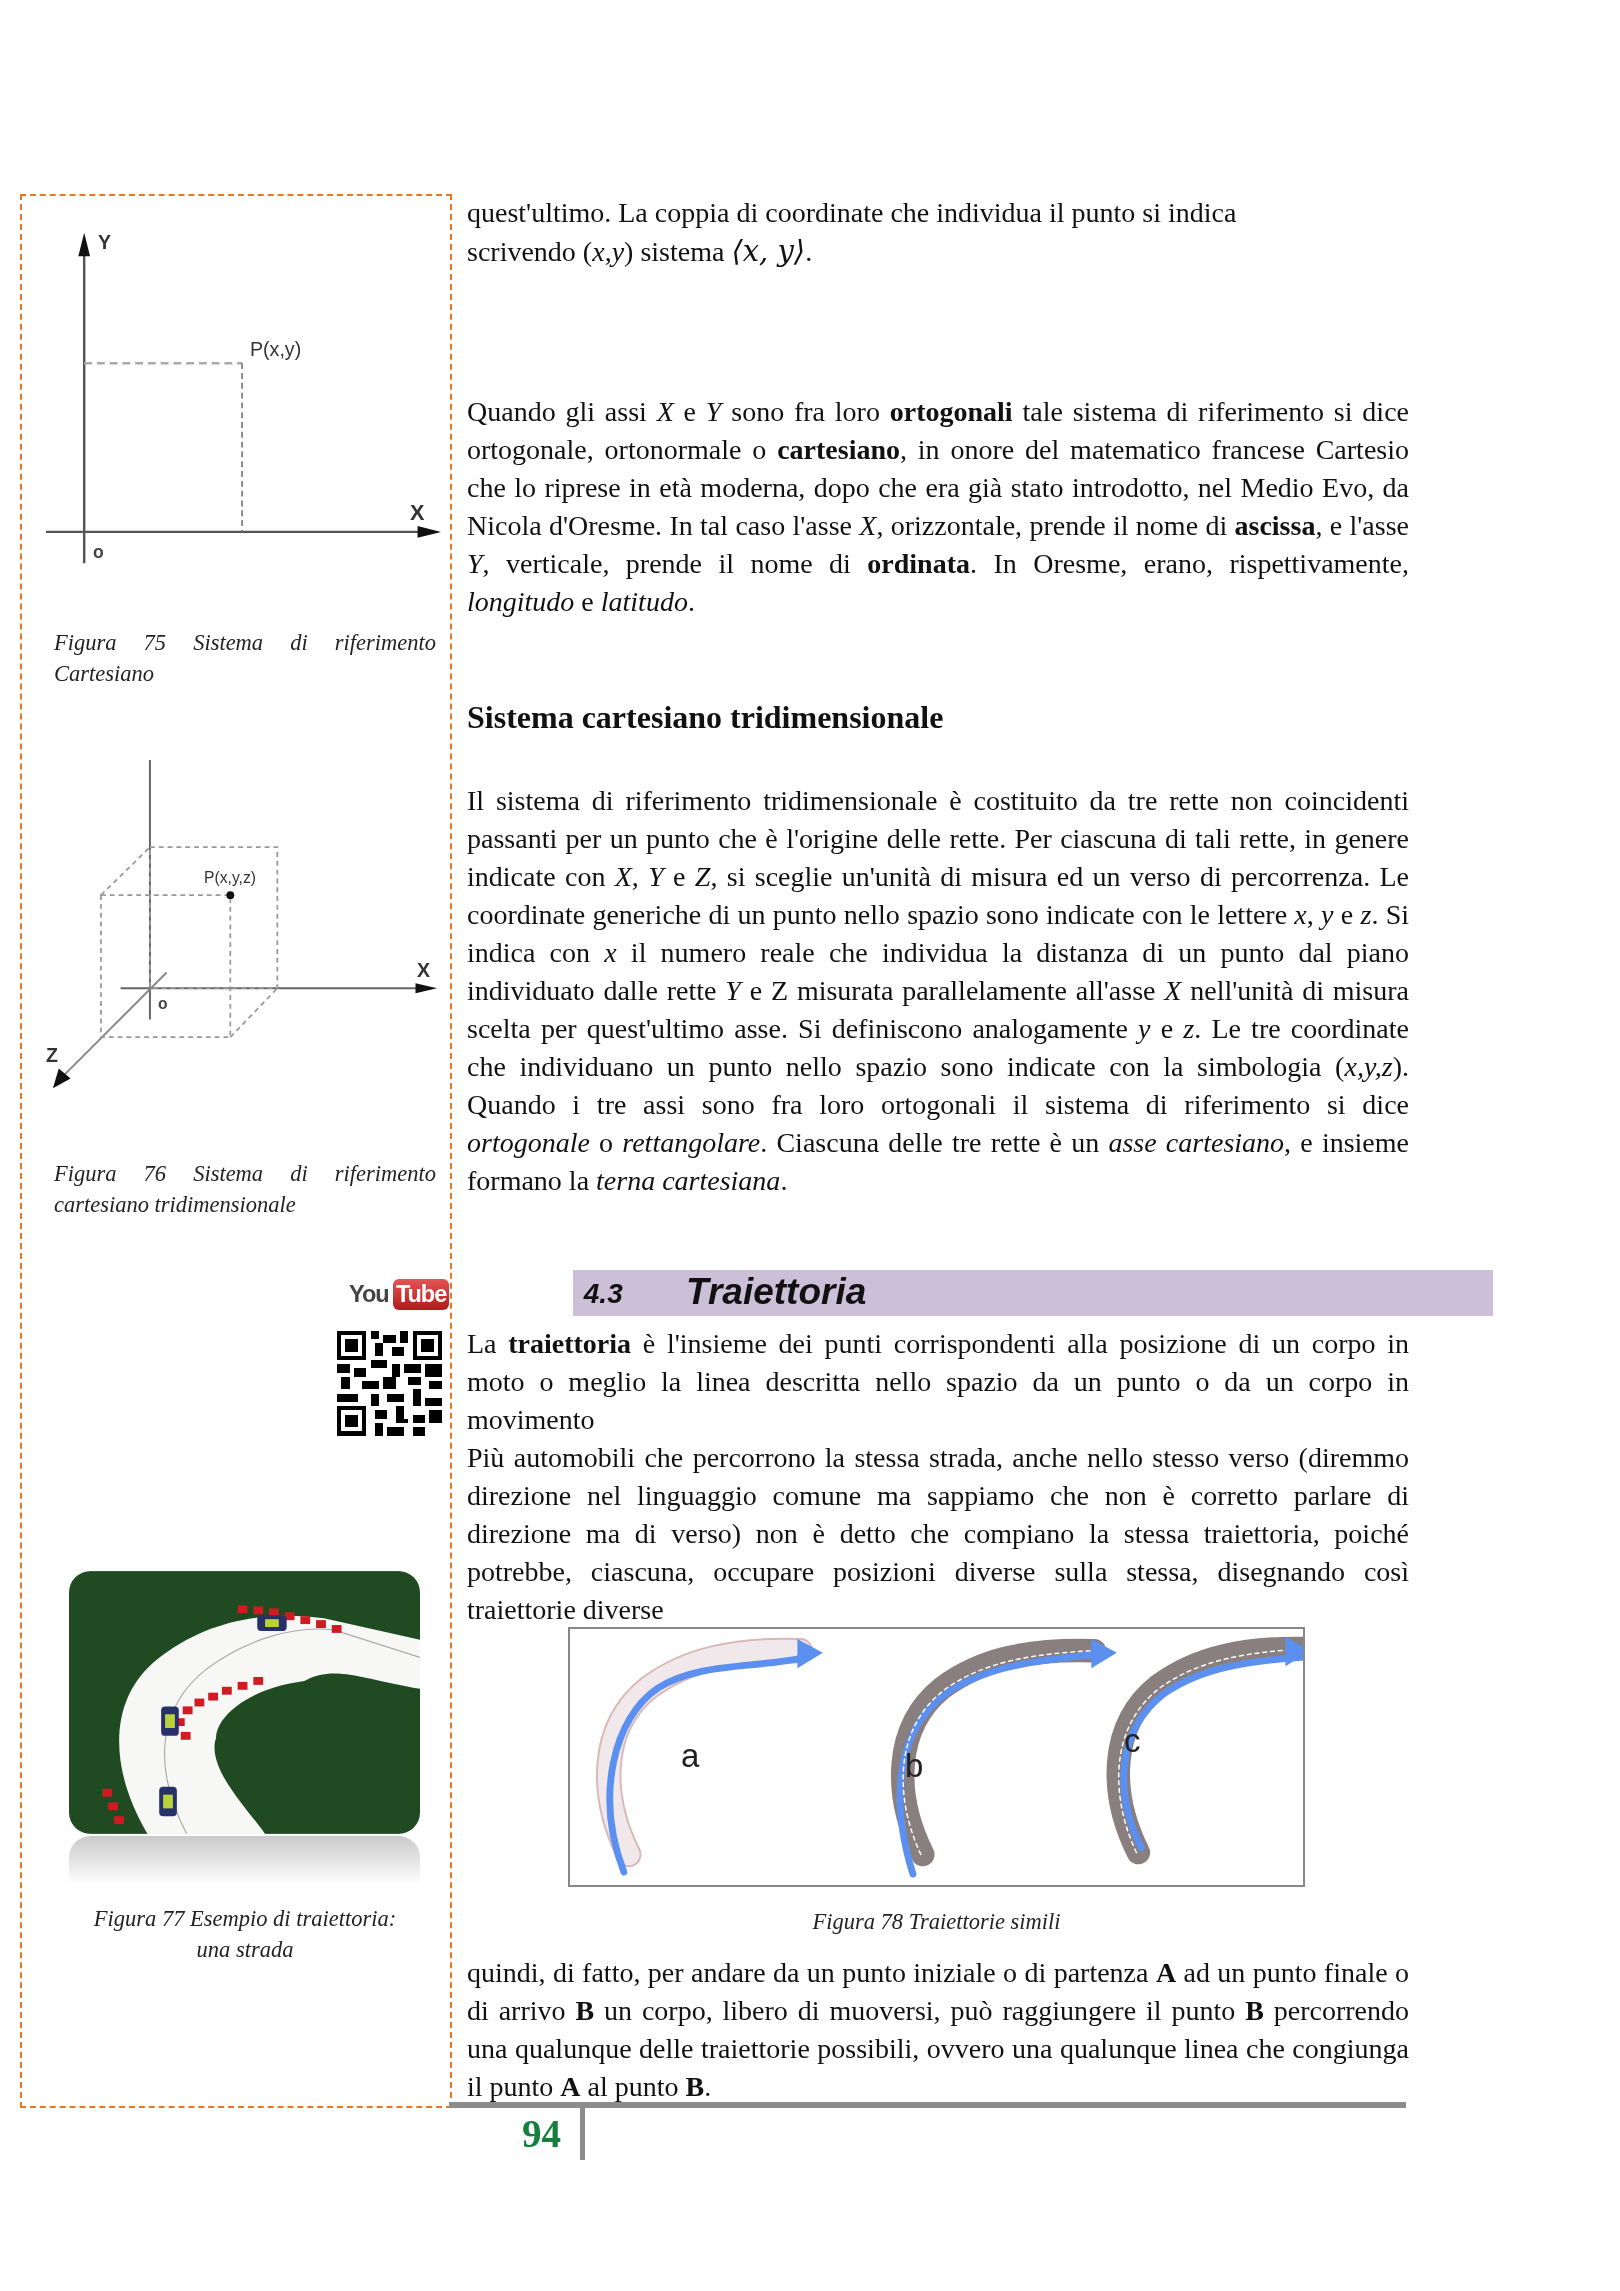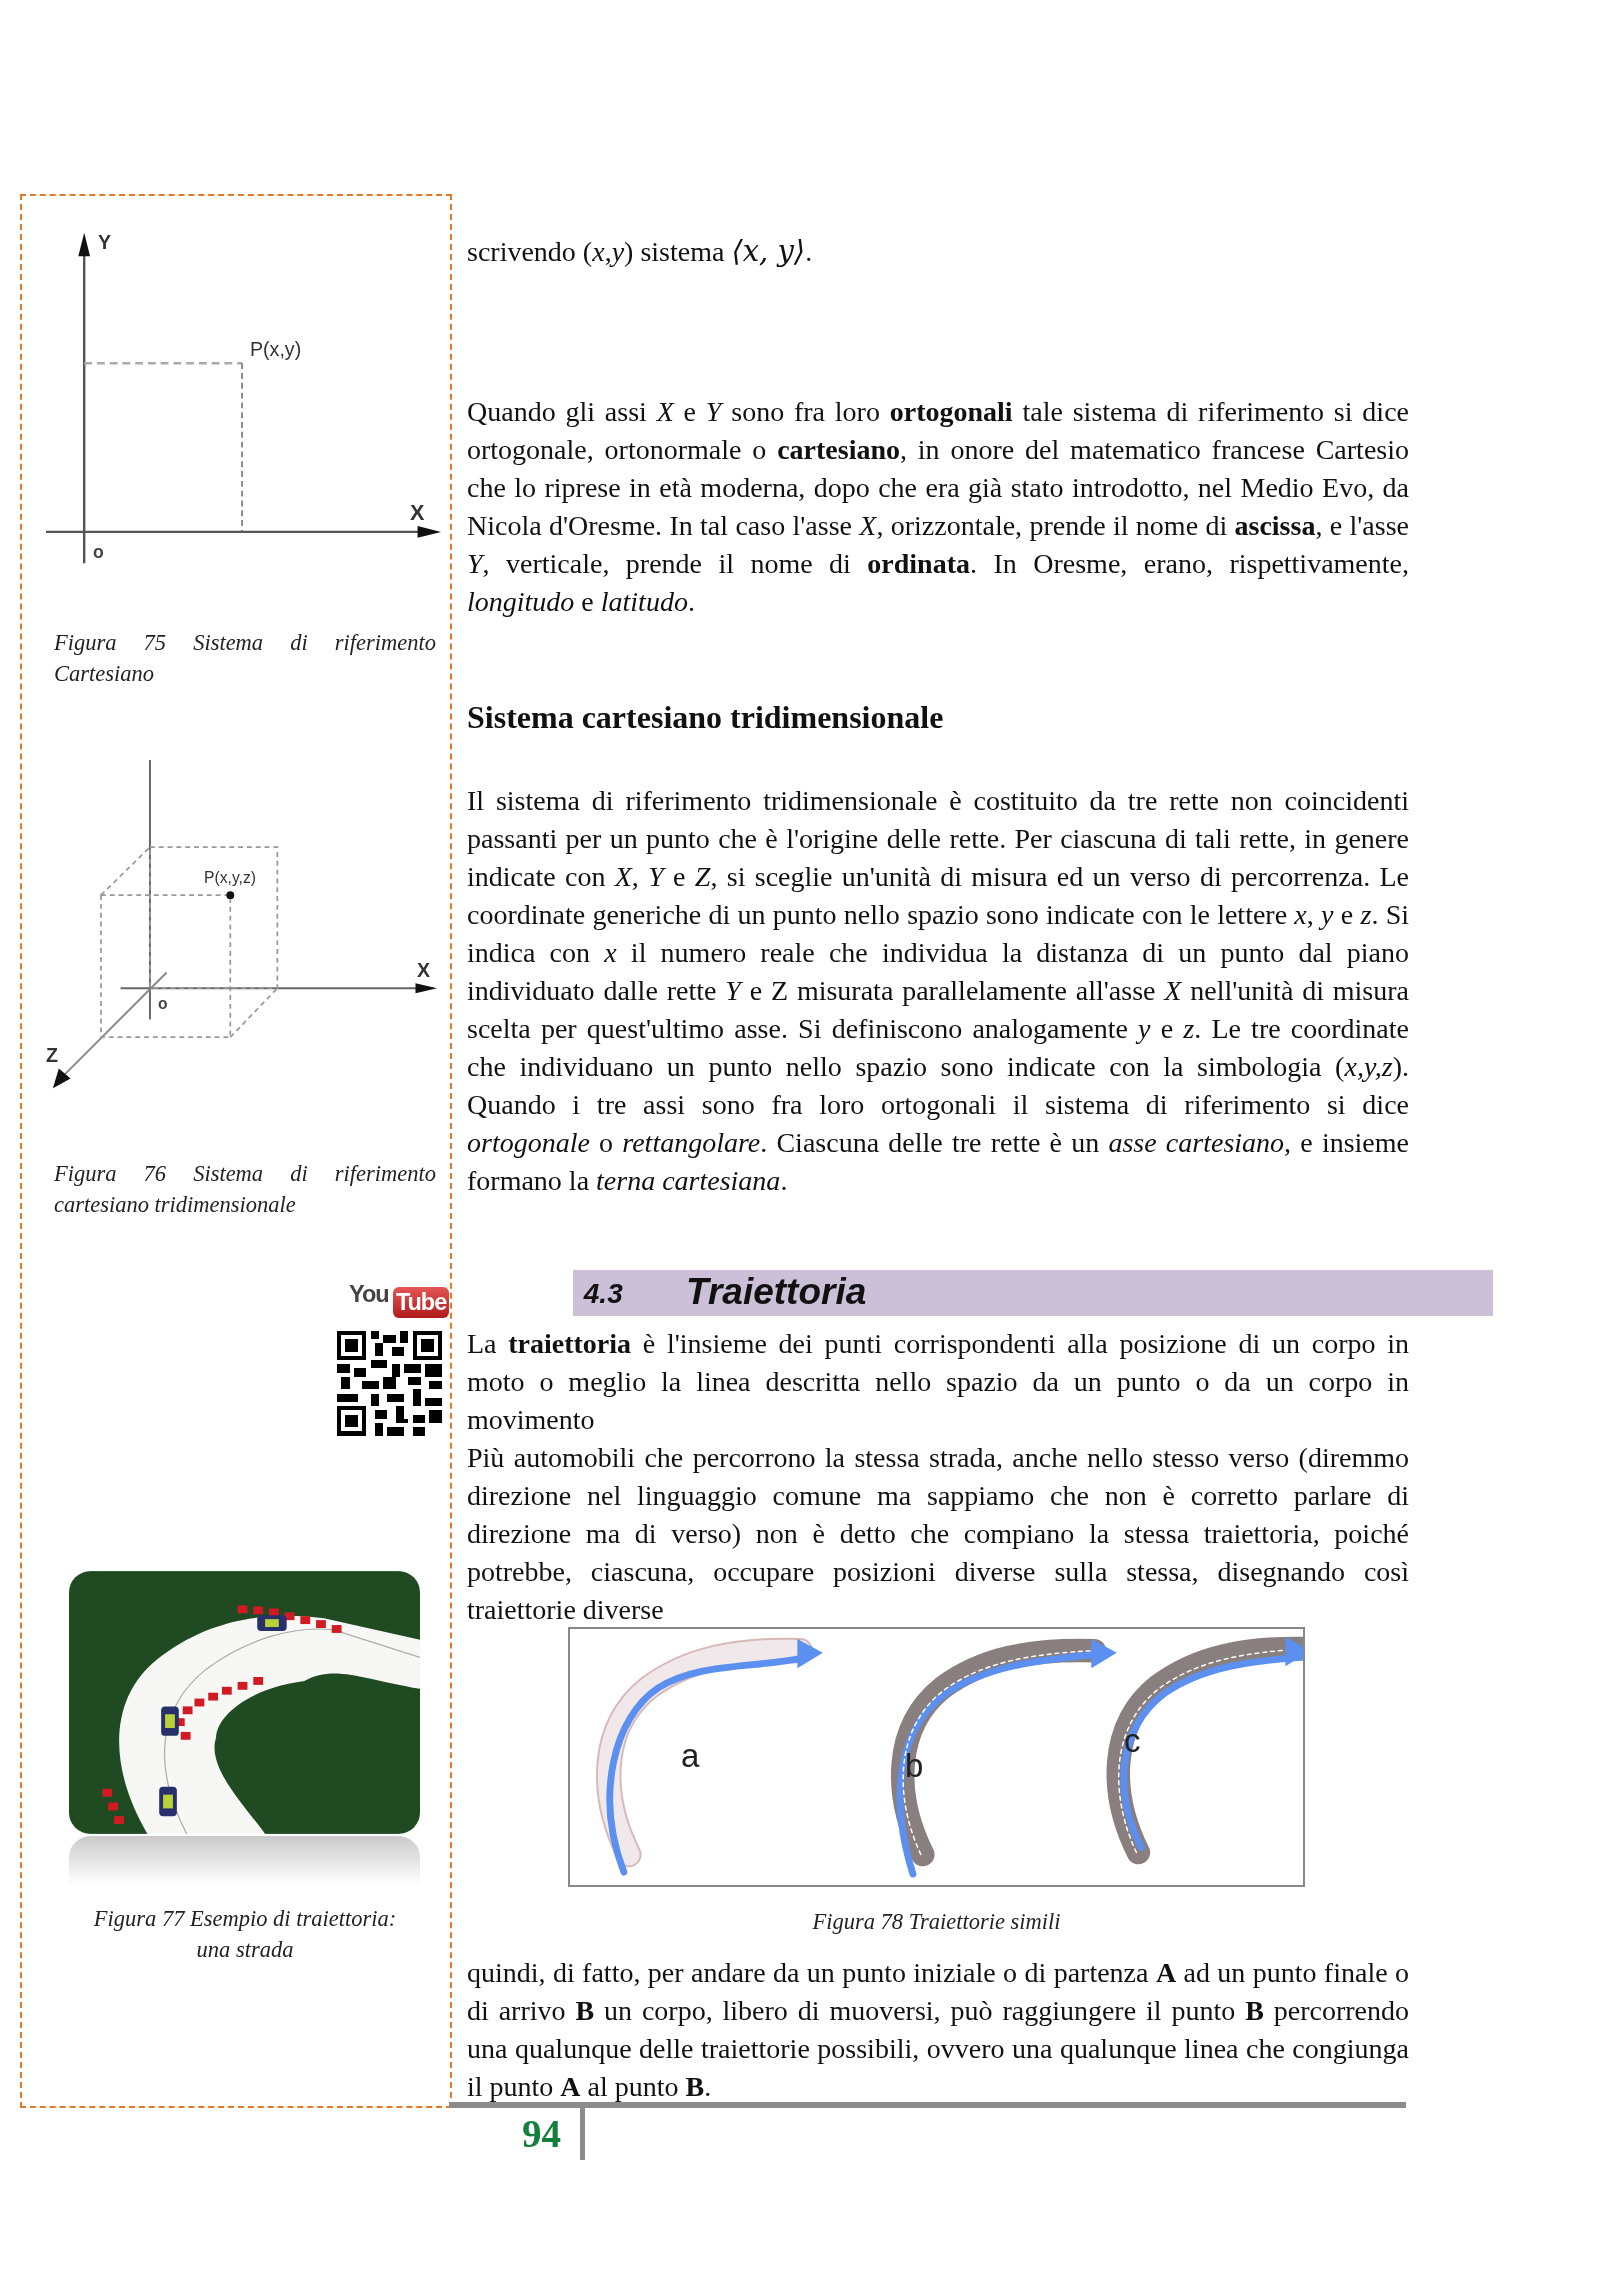--- a/index.html
+++ b/index.html
@@ -57,21 +57,21 @@
   <circle cx="235" cy="913" r="4" fill="#111"></circle>
 </svg>
 <div style="position:absolute;left:204px;top:869px;font-family:'Liberation Sans',sans-serif;font-size:15.7px;color:#333;">P(x,y,z)</div>
 <div style="position:absolute;left:417px;top:959px;font-family:'Liberation Sans',sans-serif;font-weight:bold;font-size:19.6px;color:#333;">X</div>
 <div style="position:absolute;left:158px;top:995px;font-family:'Liberation Sans',sans-serif;font-weight:bold;font-size:15.7px;color:#444;">o</div>
 <div style="position:absolute;left:46px;top:1044px;font-family:'Liberation Sans',sans-serif;font-weight:bold;font-size:19.6px;color:#333;">Z</div>
 <div class="caption cap-just" style="left:54px;top:1142px;width:382px;margin-top:16px;">Figura 76 Sistema di riferimento cartesiano tridimensionale</div>
 
 <div class="yt">
   <span style="position:absolute;left:0;top:2px;font-family:'Liberation Sans',sans-serif;font-weight:bold;font-size:23.5px;color:#444;letter-spacing:-1px;">You</span>
-  <span style="position:absolute;left:44px;top:8px;padding:1px 2.9px;height:29px;line-height:29px;background:linear-gradient(#e45555,#b11a1a);border-radius:5.9px;font-family:'Liberation Sans',sans-serif;font-weight:bold;font-size:23.5px;color:#fff;letter-spacing:-1px;">Tube</span>
+  <span style="position:absolute;left:44px;top:0;padding:1px 2.9px;height:29px;line-height:29px;background:linear-gradient(#e45555,#b11a1a);border-radius:5.9px;font-family:'Liberation Sans',sans-serif;font-weight:bold;font-size:23.5px;color:#fff;letter-spacing:-1px;">Tube</span>
 </div>
 <svg class="qr" viewBox="0 0 25 25" shape-rendering="crispEdges">
   <rect width="25" height="25" fill="#fff"></rect>
   <g fill="#000">
     <rect x="0" y="0" width="7" height="7"></rect>
       <rect x="1" y="1" width="5" height="5" fill="#fff"></rect>
       <rect x="2" y="2" width="3" height="3"></rect>
     <rect x="18" y="0" width="7" height="7"></rect>
       <rect x="19" y="1" width="5" height="5" fill="#fff"></rect>
       <rect x="20" y="2" width="3" height="3"></rect>
@@ -145,21 +145,21 @@
     </g>
   </svg>
 </div>
 <div class="road-refl"></div>
 <div class="caption" style="left:39px;top:1903px;width:412px;text-align:center;">
   <div>Figura 77 Esempio di traiettoria:</div>
   <div>una strada</div>
 </div>
 
 <p class="para" style="top:194px;">
-  <br>
+  <span>quest'ultimo. La coppia di coordinate che individua il punto si indica</span><br>
   <span>scrivendo (</span><i>x</i><span>,</span><i>y</i><span>) sistema </span><span class="math">⟨x, y⟩</span><span>.</span>
 </p>
 
 <p class="para" style="top:393px;">
   <span>Quando gli assi </span><i>X</i><span> e </span><i>Y</i><span> sono fra loro </span><b>ortogonali</b><span> tale sistema di riferimento si dice ortogonale, ortonormale o </span><b>cartesiano</b><span>, in onore del matematico francese Cartesio che lo riprese in età moderna, dopo che era già stato introdotto, nel Medio Evo, da Nicola d'Oresme. In tal caso l'asse </span><i>X</i><span>, orizzontale, prende il nome di </span><b>ascissa</b><span>, e l'asse </span><i>Y</i><span>, verticale, prende il nome di </span><b>ordinata</b><span>. In Oresme, erano, rispettivamente, </span><i>longitudo</i><span> e </span><i>latitudo</i><span>.</span>
 </p>
 
 <h2 class="h2">Sistema cartesiano tridimensionale</h2>
 
 <p class="para" style="top:782px;">

